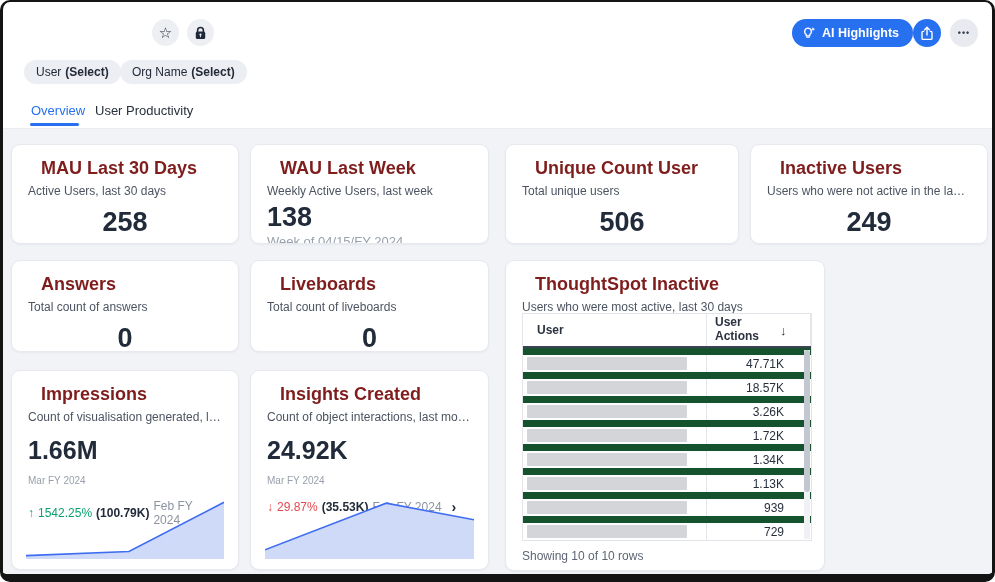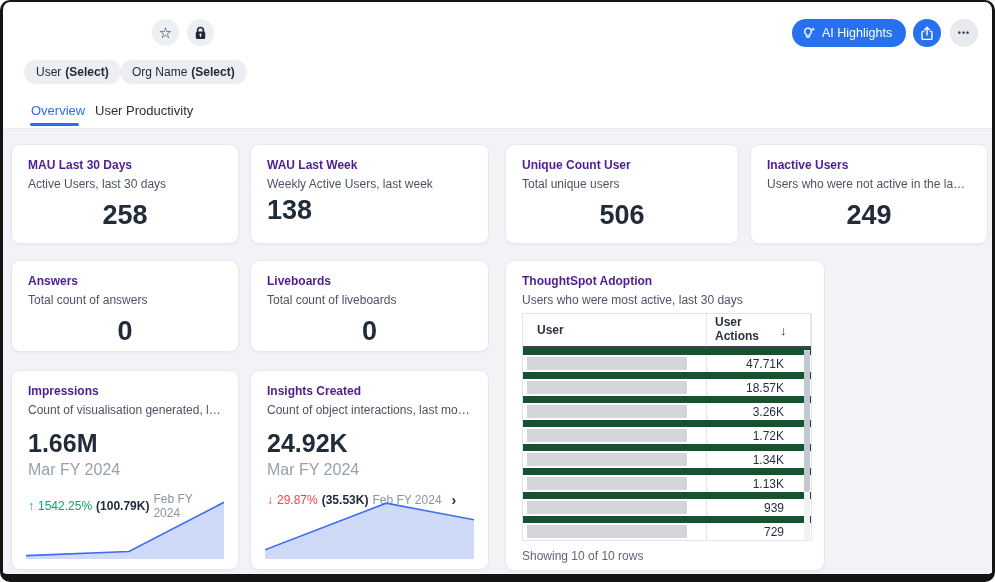--- a/index.html
+++ b/index.html
@@ -14,21 +14,21 @@
   .icon-circle {
     position:absolute; top:17px; width:27px; height:27px; border-radius:50%;
     background:#edeff3; display:flex; align-items:center; justify-content:center; cursor:pointer;
   }
   .star-btn { left:149px; }
   .lock-btn { left:184px; }
   .star-glyph { font-size:15px; color:#20293a; line-height:1; margin-top:-1px; }
   .ai-btn {
     position:absolute; left:789px; top:17px; height:28px; padding:0 14px 0 10px; border-radius:15px;
     background:var(--accent,#2770ef); color:#fff; display:flex; align-items:center; gap:6px;
-    font-size:12.5px; font-weight:400; cursor:pointer;
+    font-size:12.5px; font-weight:700; cursor:pointer;
   }
   .round-blue {
     position:absolute; left:910px; top:17px; width:28px; height:28px; border-radius:50%;
     background:var(--accent,#2770ef); display:flex; align-items:center; justify-content:center; cursor:pointer;
   }
   .round-gray {
     position:absolute; left:947px; top:17px; width:28px; height:28px; border-radius:50%;
     background:#e8eaef; display:flex; align-items:center; justify-content:center; cursor:pointer;
     color:#353d4b; font-size:13px; font-weight:700; letter-spacing:1px;
   }
@@ -44,21 +44,21 @@
   .tab { position:absolute; top:101px; font-size:13px; cursor:pointer; }
   .tab-overview { left:28px; color:var(--accent,#2770ef); font-weight:500; }
   .tab-productivity { left:92px; color:#28303d; }
   .tab-underline { position:absolute; left:27px; top:121px; width:49px; height:3px; border-radius:2px; background:var(--accent,#2770ef); }
   
   .content { position:absolute; left:0; right:0; top:126px; bottom:0; background:#f1f3f7; border-top:1px solid #eaecf0; }
   .card {
     position:absolute; background:#fff; border:1px solid #e7e9ee; border-radius:9px;
     box-shadow:0 1px 2px rgba(20,30,50,.05); overflow:hidden; padding:13px 16px;
   }
-  .card-title { font-size:12px; font-weight:700; color:#4c1d95; }
+  .card-title { font-size:18px; font-weight:700; color:#7f1d1d;margin-left:13px; }
   .card-sub { font-size:12px; color:#4c5461; margin-top:5px; white-space:nowrap; overflow:hidden; text-overflow:ellipsis; }
   .kpi-value { font-size:27px; font-weight:700; color:#212b3a; margin-top:9px; }
   .kpi-center { text-align:center; }
   .kpi-foot { font-size:13px; color:#98a0ac; margin-top:4px; }
   
   .card-mau       { left:8px;   top:15px;  width:228px; height:100px; }
   .card-wau       { left:247px; top:15px;  width:239px; height:100px; }
   .card-unique    { left:502px; top:15px;  width:234px; height:100px; }
   .card-inactive  { left:747px; top:15px;  width:238px; height:100px; }
   
@@ -77,21 +77,21 @@
   .trow { display:flex; height:24px; border-top:7px solid #14532d; align-items:center; }
   .trow:first-of-type { border-top:none; }
   .td-user { width:183px; padding-left:4px; align-self:stretch; display:flex; align-items:center; }
   .redacted { width:160px; height:13px; background:#d3d5d9; border-radius:1px; }
   .td-val { width:90px; border-left:1px solid #e5e7eb; align-self:stretch; display:flex; align-items:center; justify-content:flex-end; padding-right:12px; font-size:12px; color:#28303d; }
   .vscroll { position:absolute; right:1px; top:36px; width:6px; bottom:1px; background:#f0f1f4; }
   .vthumb { position:absolute; right:0; top:0; width:6px; height:142px; border-radius:3px; background:#c2c7d0; }
   .table-foot { position:absolute; left:16px; top:288px; font-size:12px; color:#5e6673; }
   
   .trend-value { font-size:25px; font-weight:700; color:#212b3a; margin-top:12px; }
-  .trend-period { font-size:16px; color:#99a0ac; margin-top:3px; }
+  .trend-period { font-size:10px; color:#99a0ac; margin-top:10px; }
   .delta-row { display:flex; align-items:center; gap:4px; margin-top:13px; font-size:12px; }
   .delta-pct { font-weight:400; }
   [data-dir="up"] .delta-pct, [data-dir="up"] .delta-arrow { color:var(--positive,#0ba26e); }
   [data-dir="down"] .delta-pct, [data-dir="down"] .delta-arrow { color:var(--negative,#e5484d); }
   .delta-abs { font-weight:700; color:#222b3a; }
   .delta-compare { color:#8c93a0; }
   .delta-chevron { color:#222b3a; font-weight:700; font-size:14px; margin-left:6px; cursor:pointer; }
   .spark { position:absolute; left:14px; right:14px; bottom:10px; height:60px; }
   .spark svg { width:100%; height:100%; display:block; }
   .spark-line { fill:none; stroke:var(--spark_line,#3e6df0); stroke-width:1.6; vector-effect:non-scaling-stroke; }
@@ -152,20 +152,21 @@
     <div class="card card-mau">
       <div class="card-title">MAU Last 30 Days</div>
       <div class="card-sub">Active Users, last 30 days</div>
       <div class="kpi-value kpi-center">258</div>
     </div>
 
     <div class="card card-wau">
       <div class="card-title">WAU Last Week</div>
       <div class="card-sub">Weekly Active Users, last week</div>
       <div class="kpi-value" style="margin-top:4px;">138</div>
+      <div class="kpi-foot" style="margin-top:1px;">Week of 04/15/FY 2024</div>
     </div>
 
     <div class="card card-unique">
       <div class="card-title">Unique Count User</div>
       <div class="card-sub">Total unique users</div>
       <div class="kpi-value kpi-center">506</div>
     </div>
 
     <div class="card card-inactive">
       <div class="card-title">Inactive Users</div>
@@ -179,21 +180,21 @@
       <div class="kpi-value kpi-center">0</div>
     </div>
 
     <div class="card card-liveboards">
       <div class="card-title">Liveboards</div>
       <div class="card-sub">Total count of liveboards</div>
       <div class="kpi-value kpi-center">0</div>
     </div>
 
     <div class="card card-champions">
-      <div class="card-title">ThoughtSpot Adoption</div>
+      <div class="card-title">ThoughtSpot Inactive</div>
       <div class="card-sub">Users who were most active, last 30 days</div>
 
       <div class="champ-table">
         <div class="thead">
           <div class="th-user">User</div>
           <div class="th-actions">User Actions</div>
           <div class="th-sort">↓</div>
         </div>
         <div class="trow">
           <div class="td-user">

